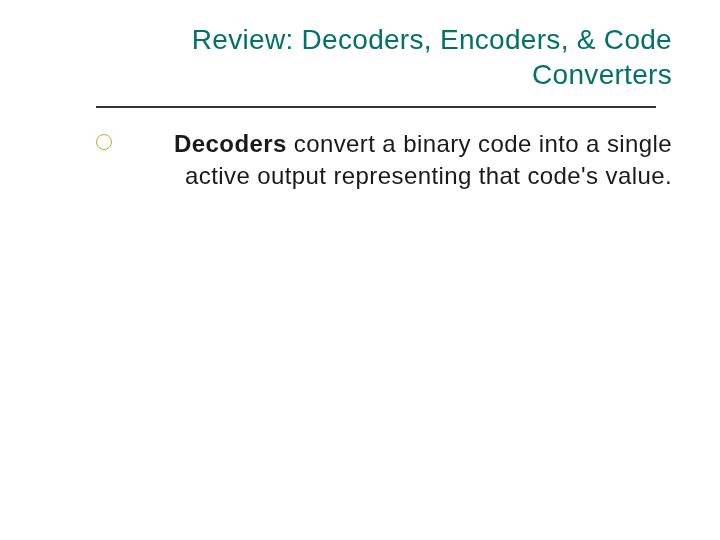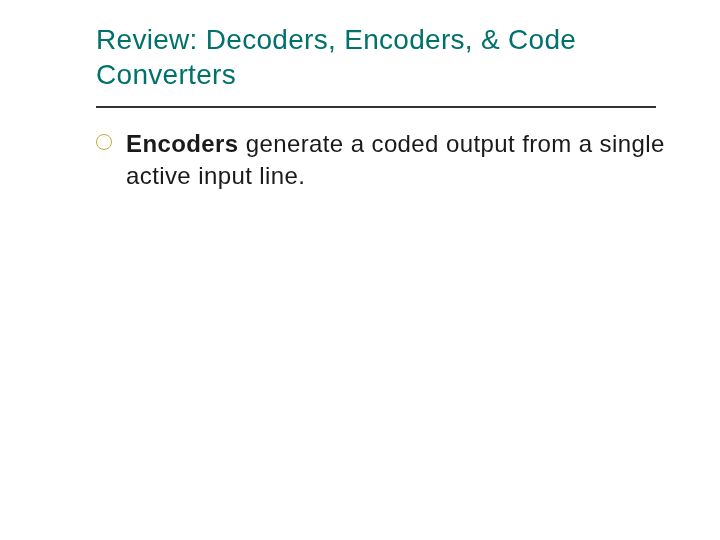--- a/index.html
+++ b/index.html
@@ -10,20 +10,21 @@
     body {
       width: 720px;
       height: 540px;
       background: #ffffff;
       font-family: Verdana, Geneva, sans-serif;
       position: relative;
       overflow: hidden;
     }
     .slide {
       padding: 22px 48px 0 96px;
+      text-align: right;
     }
     .title {
       color: #00716b;
       font-size: 28px;
       font-weight: normal;
       line-height: 1.25;
       font-family: Arial, Helvetica, sans-serif;
       letter-spacing: 0.3px;
     }
     .divider {
@@ -62,16 +63,16 @@
   </style>
 </head>
 <body>
 
 <div class="slide">
   <h1 class="title">Review: Decoders, Encoders, &amp; Code Converters</h1>
   <hr class="divider">
   <ul class="bullets">
     <li class="bullet-item">
       <span class="bullet-icon"></span>
-      <span class="bold">Encoders</span><span> generate a coded output from a single active input line.</span>
+      <span class="bold">Decoders</span><span> convert a binary code into a single active output representing that code's value.</span>
     </li>
   </ul>
 </div>
 
 </body></html>

